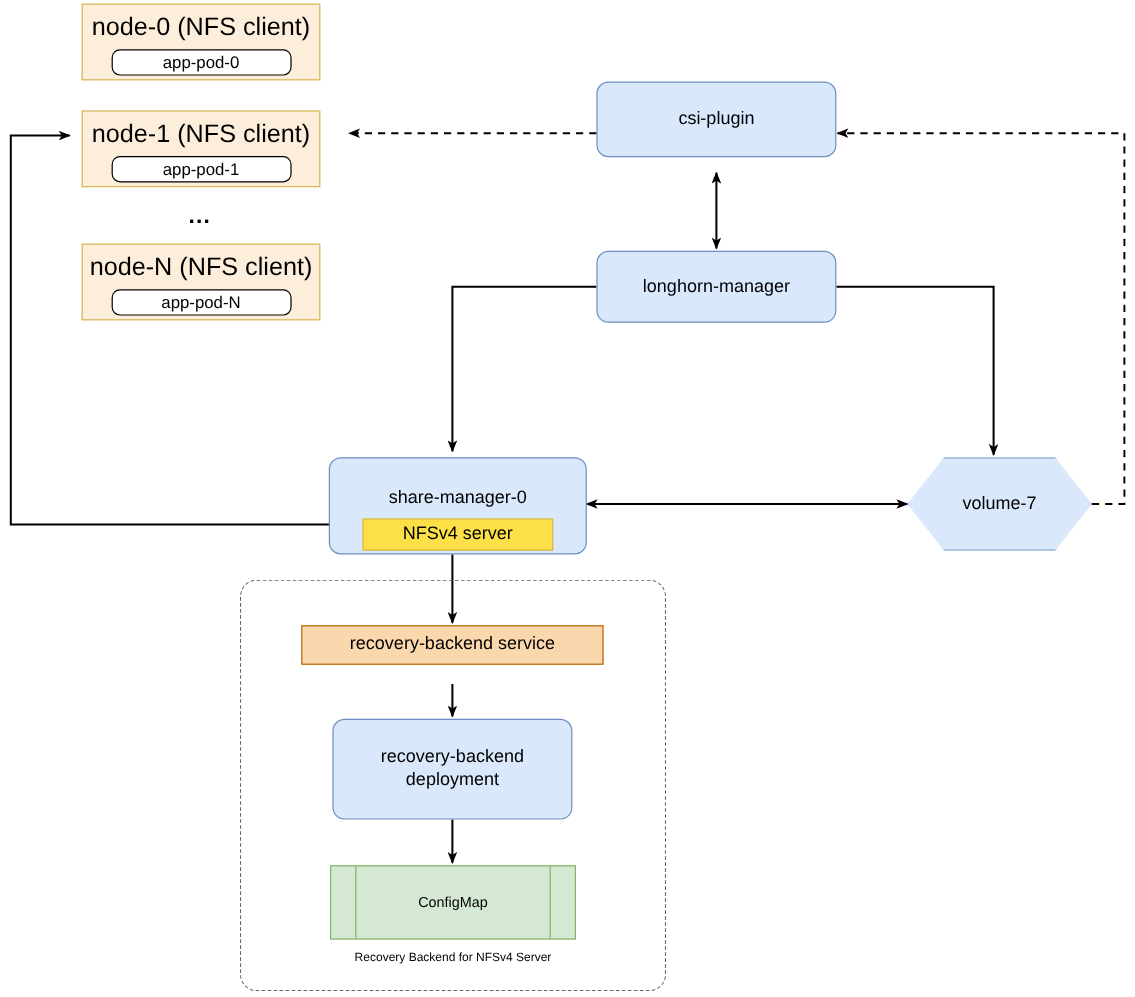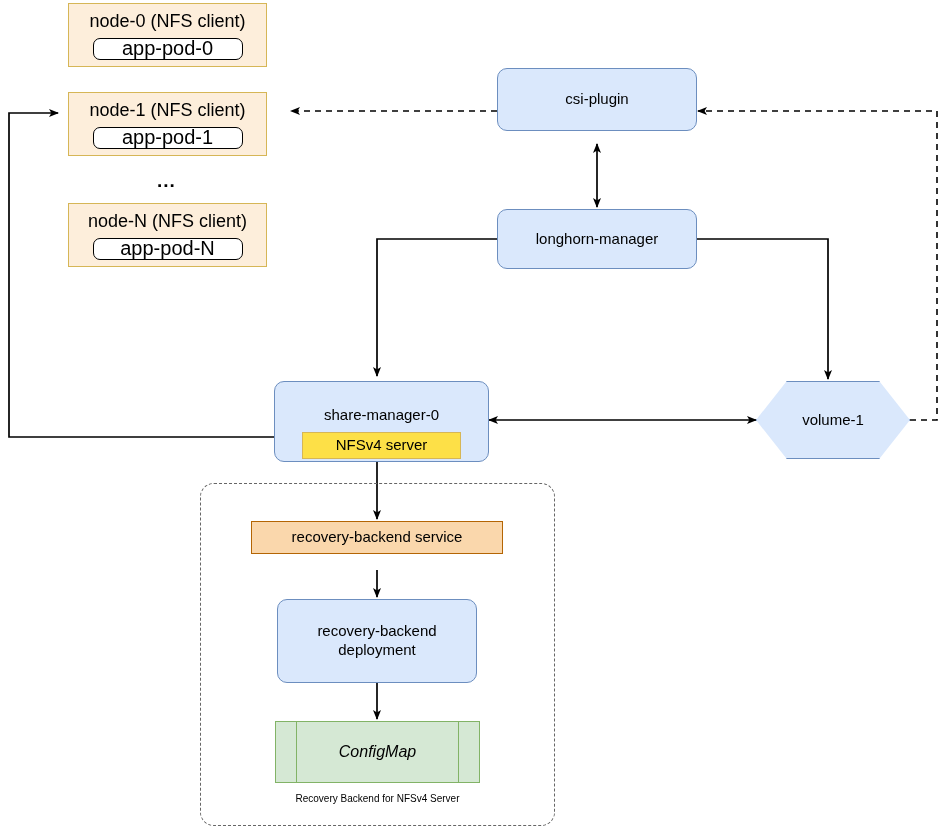--- a/index.html
+++ b/index.html
@@ -41,35 +41,35 @@
 
   
   .host-card {
     background: #fdeedb;
     border: 1px solid #d6b656;
     flex-direction: column;
     justify-content: flex-start;
     padding-top: 6px;
   }
   .host-title {
-    font-size: 18px;
+    font-size: 21px;
     color: #000;
     margin-bottom: 5px;
   }
   .pod-box {
     box-sizing: border-box;
     width: 150px;
     height: 22px;
     background: #ffffff;
     border: 1px solid #000000;
     border-radius: 7px;
     display: flex;
     align-items: center;
     justify-content: center;
-    font-size: 20px;
+    font-size: 14px;
   }
   .ellipsis {
     position: absolute;
     font-size: 19px;
     letter-spacing: 1px;
     color: #000;
     font-weight: 700;
   }
 
   
@@ -126,22 +126,21 @@
     border-left: 1px solid #82b366;
   }
   .green-box .bar-left { left: 20px; }
   .green-box .bar-right { right: 20px; }
   .green-label {
     position: absolute;
     left: 0; right: 0; top: 0; bottom: 0;
     display: flex;
     align-items: center;
     justify-content: center;
-    font-size: 16px;
-    font-style: italic;
+    font-size: 12px;
   }
 
   
   .dashed-group {
     position: absolute;
     box-sizing: border-box;
     border: 1px dashed #666666;
     border-radius: 14px;
     background: transparent;
   }
@@ -213,21 +212,21 @@
   <div class="node blue-box" style="left:497px; top:209px; width:200px; height:60px;">
     <span>longhorn-manager</span>
   </div>
 
   <div class="node blue-box share-mgr" style="left:274px; top:381px; width:215px; height:81px;">
     <div class="share-mgr-title">share-manager-0</div>
     <div class="nfs-inner">NFSv4 server</div>
   </div>
 
   <div class="node hexagon" style="left:756px; top:381px; width:154px; height:78px;">
-    <span>volume-1</span>
+    <span>volume-7</span>
   </div>
 
   <div class="dashed-group" style="left:200px; top:483px; width:355px; height:343px;"></div>
 
   <div class="node orange-box" style="left:251px; top:521px; width:252px; height:33px;">
     <span>recovery-backend service</span>
   </div>
 
   <div class="node blue-box" style="left:277px; top:599px; width:200px; height:84px; flex-direction:column;">
     <span>recovery-backend</span>

